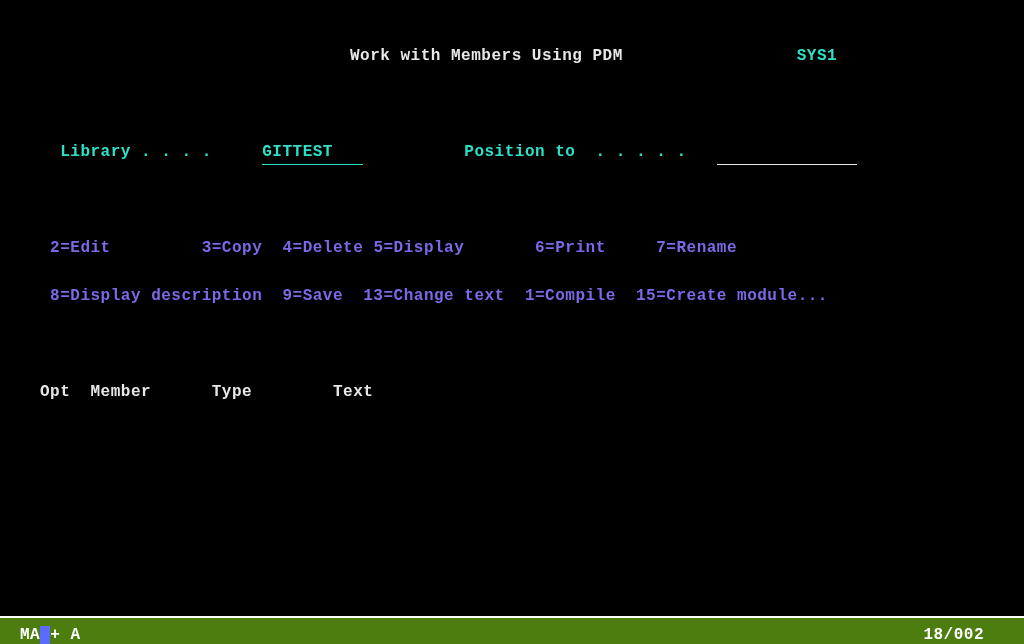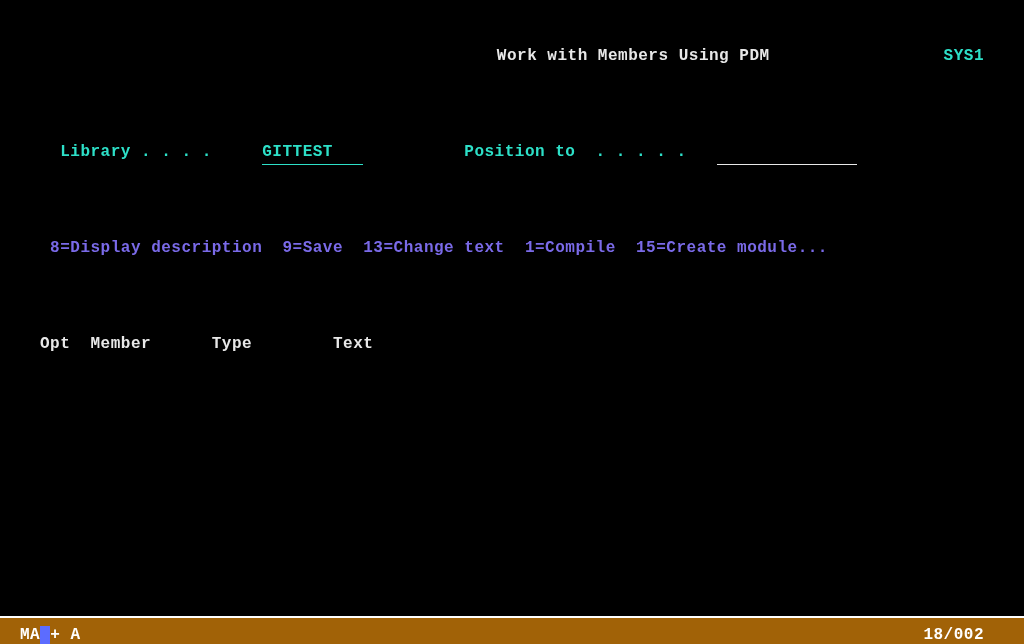--- a/index.html
+++ b/index.html
@@ -15,29 +15,29 @@
     letter-spacing: 0.5px;
   }
   .screen {
     padding: 20px 40px 0 40px;
     line-height: 24px;
     white-space: pre;
   }
   .green { color: #2de0c8; }
   .violet { color: #7a6ae8; }
   .white { color: #e8e8e8; }
-  .title-row { text-align: right; }
+  .title-row { text-align: left; }
   .row { height: 24px; }
   .status-bar {
     position: absolute;
     bottom: 0;
     left: 0;
     width: 1024px;
     height: 28px;
-    background: #a16207;
+    background: #4d7c0f;
     border-top: 2px solid #fff;
   }
   .status-left {
     position: absolute;
     left: 20px;
     bottom: 0;
     color: #fff;
     font-weight: bold;
   }
   .status-right {
@@ -64,20 +64,21 @@
   }
 </style>
 </head>
 <body>
 
 <div class="screen">
 <div class="row title-row"><span class="white" style="display:inline-block; width:310px;"></span><span class="white">Work with Members Using PDM</span><span style="display:inline-block; width:174px;"></span><span class="green">SYS1</span></div>
 <div class="row"></div>
 <div class="row"><span class="green">  Library . . . .</span>     <span class="green input-underline">GITTEST   </span>          <span class="green">Position to  . . . . .</span>   <span class="input-underline-white" style="width:140px;"> </span></div>
 <div class="row"></div>
+<div class="row violet"> <span>2=Edit</span>         <span>3=Copy</span>  <span>4=Delete</span> <span>5=Display</span>       <span>6=Print</span>     <span>7=Rename</span></div>
 <div class="row violet"> <span>8=Display description</span>  <span>9=Save</span>  <span>13=Change text</span>  <span>1=Compile</span>  <span>15=Create module...</span></div>
 <div class="row"></div>
 <div class="row white"><span>Opt</span>  <span>Member</span>      <span>Type</span>        <span>Text</span></div>
 <div class="row"></div>
 <div class="row"></div>
 
 
 
 
 

